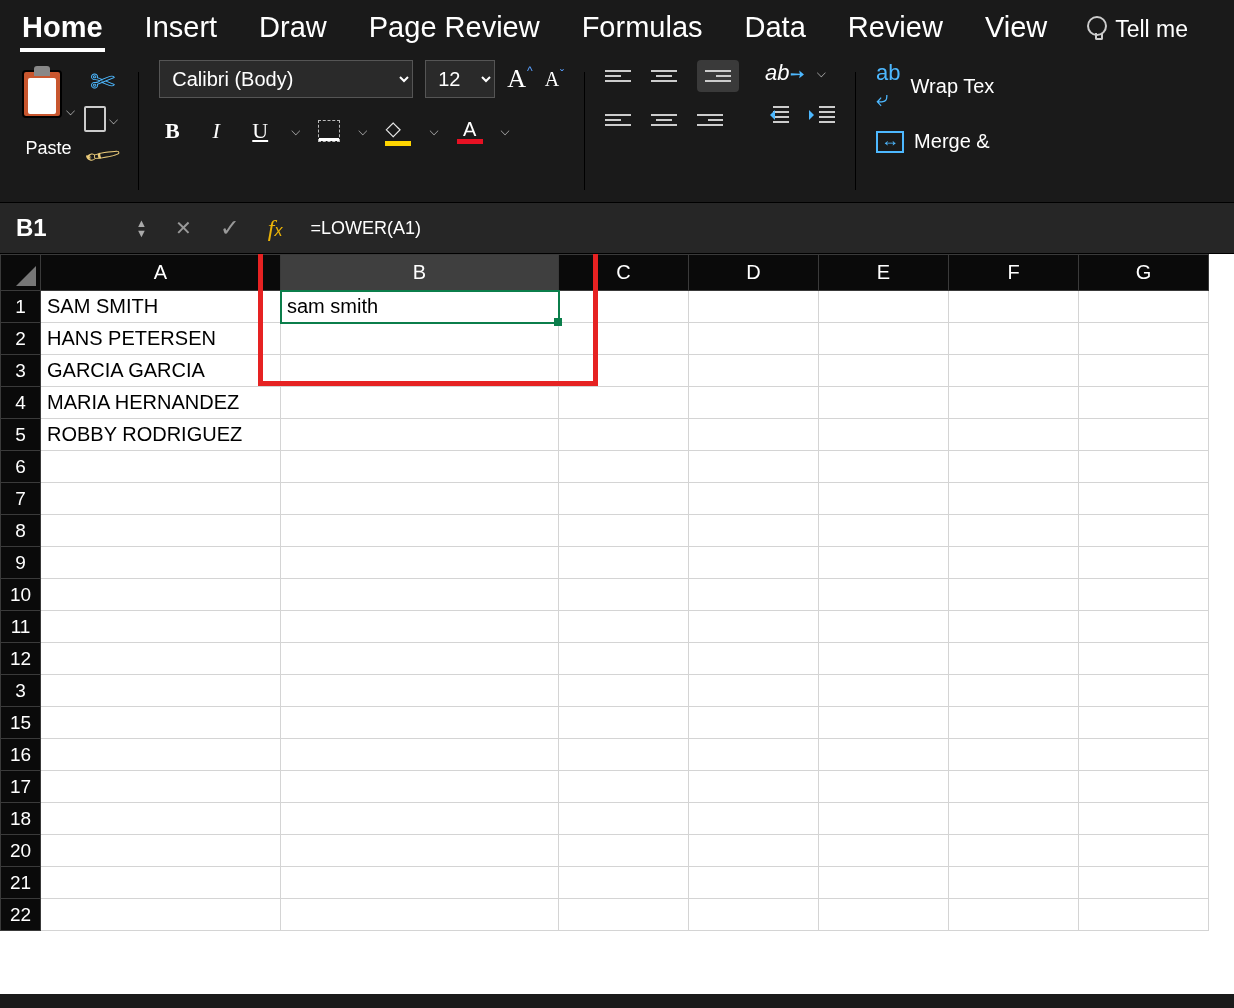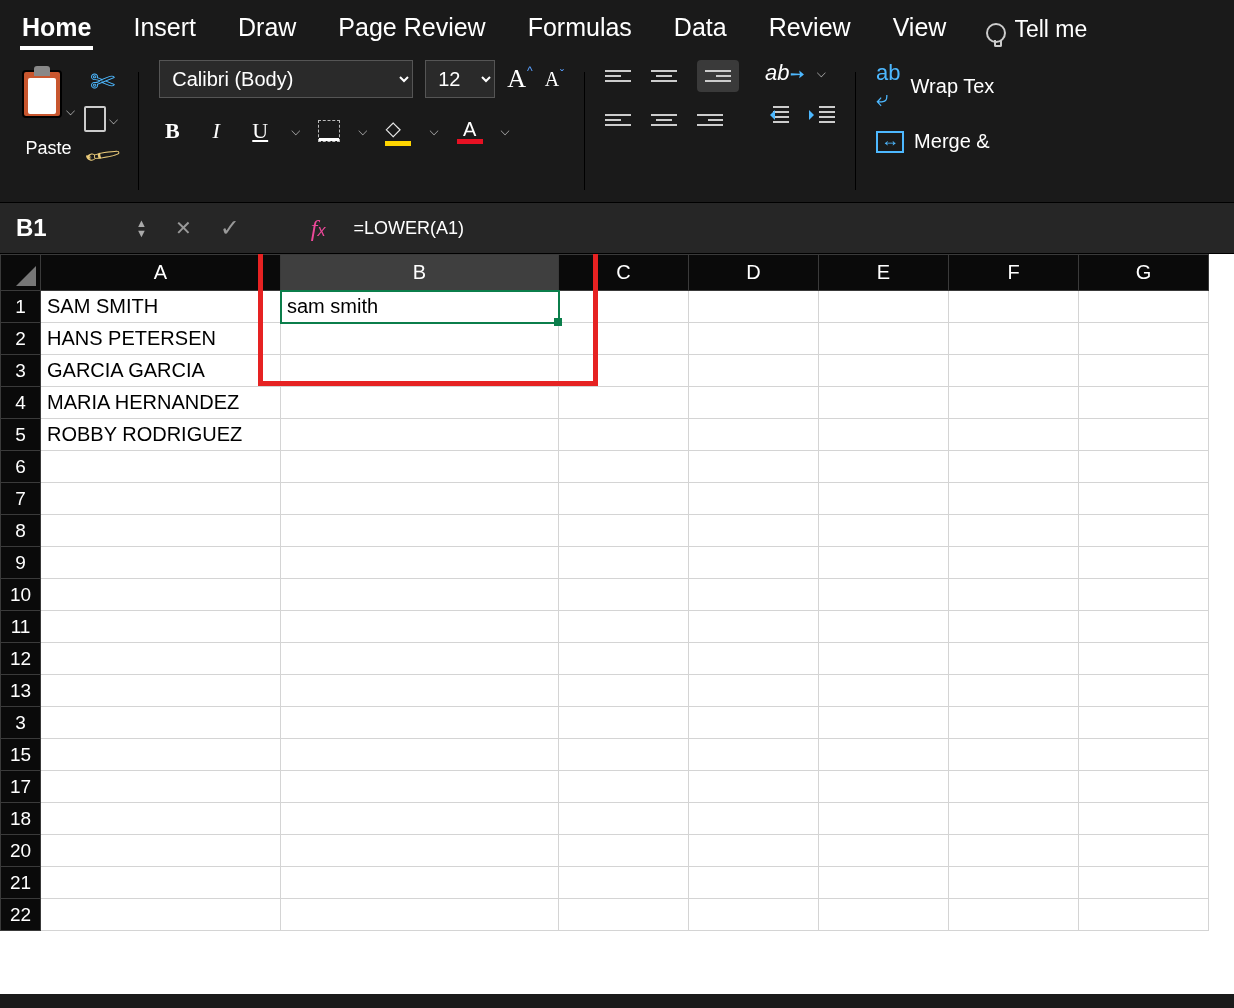--- a/index.html
+++ b/index.html
@@ -1,22 +1,22 @@
 <!DOCTYPE html>
 <html><head>
 <meta charset="utf-8">
 <style>
 * { margin:0; padding:0; box-sizing:border-box; font-family:-apple-system,'Segoe UI',sans-serif; }
 body { background:#1a1a1a; color:#fff; width:1234px; height:1008px; overflow:hidden; font-size:14px; }
 
 
 .tabs { background:#1a1a1a; display:flex; align-items:center; gap:38px; padding:6px 20px 0 20px; height:52px;}
-.tab { font-size:25px; color:#fff; cursor:pointer; padding:4px 2px 8px 2px;}
+.tab { font-size:29px; color:#fff; cursor:pointer; padding:4px 2px 8px 2px;}
 .tab.active { font-weight:700; border-bottom:4px solid #fff; padding-bottom:4px;}
-.tell { display:flex; align-items:flex-end; gap:8px; color:#fff; font-size:23px;}
+.tell { display:flex; align-items:flex-start; gap:8px; color:#fff; font-size:23px;}
 .bulb { width:20px; height:20px; border:2px solid #ccc; border-radius:50%; position:relative;}
 .bulb:after{content:"";position:absolute;bottom:-6px;left:6px;width:4px;height:5px;border:2px solid #ccc;border-top:none;border-radius:0 0 2px 2px;}
 
 
 .ribbon { background:#1a1a1a; display:flex; align-items:stretch; height:150px; padding:8px 12px 0 12px; gap:6px;}
 .grp { display:flex; flex-direction:column; justify-content:flex-start; align-items:center; padding:0 10px; position:relative;}
 .sep { width:1px; background:#000; margin:12px 4px;}
 .row { display:flex; align-items:center; gap:12px;}
 .sub { margin-top:18px;}
 .paste-col{display:flex;flex-direction:column;align-items:center;gap:4px;}
@@ -68,21 +68,21 @@
 
 .wrap-ic{display:flex;align-items:center;gap:10px;font-size:20px;}
 .wrap-g{color:#4db8ff;font-size:22px;}
 .merge-ic{width:28px;height:22px;border:2px solid #4db8ff;position:relative;}
 .merge-ic:before{content:"↔";position:absolute;left:3px;top:-3px;color:#4db8ff;font-size:18px;}
 
 
 .fbar{background:#262626;border-top:1px solid #000;border-bottom:1px solid #000;display:flex;align-items:center;height:52px;gap:28px;padding:0 8px;}
 .namebox{background:#262626;color:#fff;border:none;font-size:24px;width:100px;padding:4px 8px;font-weight:600;}
 .spin{display:flex;flex-direction:column;font-size:11px;color:#aaa;line-height:9px;gap:1px;}
-.fx{font-family:serif;font-style:italic;font-size:24px;color:#ec4899;margin-left:43px;}
+.fx{font-family:serif;font-style:italic;font-size:24px;color:#eab308;}
 .xbtn{color:#999;font-size:20px;font-weight:300;}
 .chk{color:#999;font-size:24px;}
 .formula{flex:1;font-size:18px;color:#fff;background:transparent;border:none;outline:none;}
 
 
 .sheet-wrap{position:relative;background:#fff;height:740px;overflow:hidden;}
 table.sheet{border-collapse:collapse;table-layout:fixed;}
 .sheet th,.sheet td{border:1px solid #d4d4d4;text-align:left;font-weight:400;}
 .sheet thead th{background:#0a0a0a;color:#fff;height:36px;text-align:center;font-size:20px;font-weight:400;border:1px solid #3a3a3a;}
 .sheet thead th:first-child{background:#0a0a0a;width:40px;}
@@ -369,41 +369,41 @@
           <th>12</th>
           <td class=""></td>
           <td class=""></td>
           <td class=""></td>
           <td class=""></td>
           <td class=""></td>
           <td class=""></td>
           <td class=""></td>
         </tr>
         <tr>
-          <th>13</th>
-          <td class=""></td>
-          <td class=""></td>
-          <td class=""></td>
-          <td class=""></td>
-          <td class=""></td>
-          <td class=""></td>
-          <td class=""></td>
-        </tr>
-        <tr>
           <th>3</th>
           <td class=""></td>
           <td class=""></td>
           <td class=""></td>
           <td class=""></td>
           <td class=""></td>
           <td class=""></td>
           <td class=""></td>
         </tr>
         <tr>
           <th>15</th>
+          <td class=""></td>
+          <td class=""></td>
+          <td class=""></td>
+          <td class=""></td>
+          <td class=""></td>
+          <td class=""></td>
+          <td class=""></td>
+        </tr>
+        <tr>
+          <th>16</th>
           <td class=""></td>
           <td class=""></td>
           <td class=""></td>
           <td class=""></td>
           <td class=""></td>
           <td class=""></td>
           <td class=""></td>
         </tr>
         <tr>
           <th>17</th>

